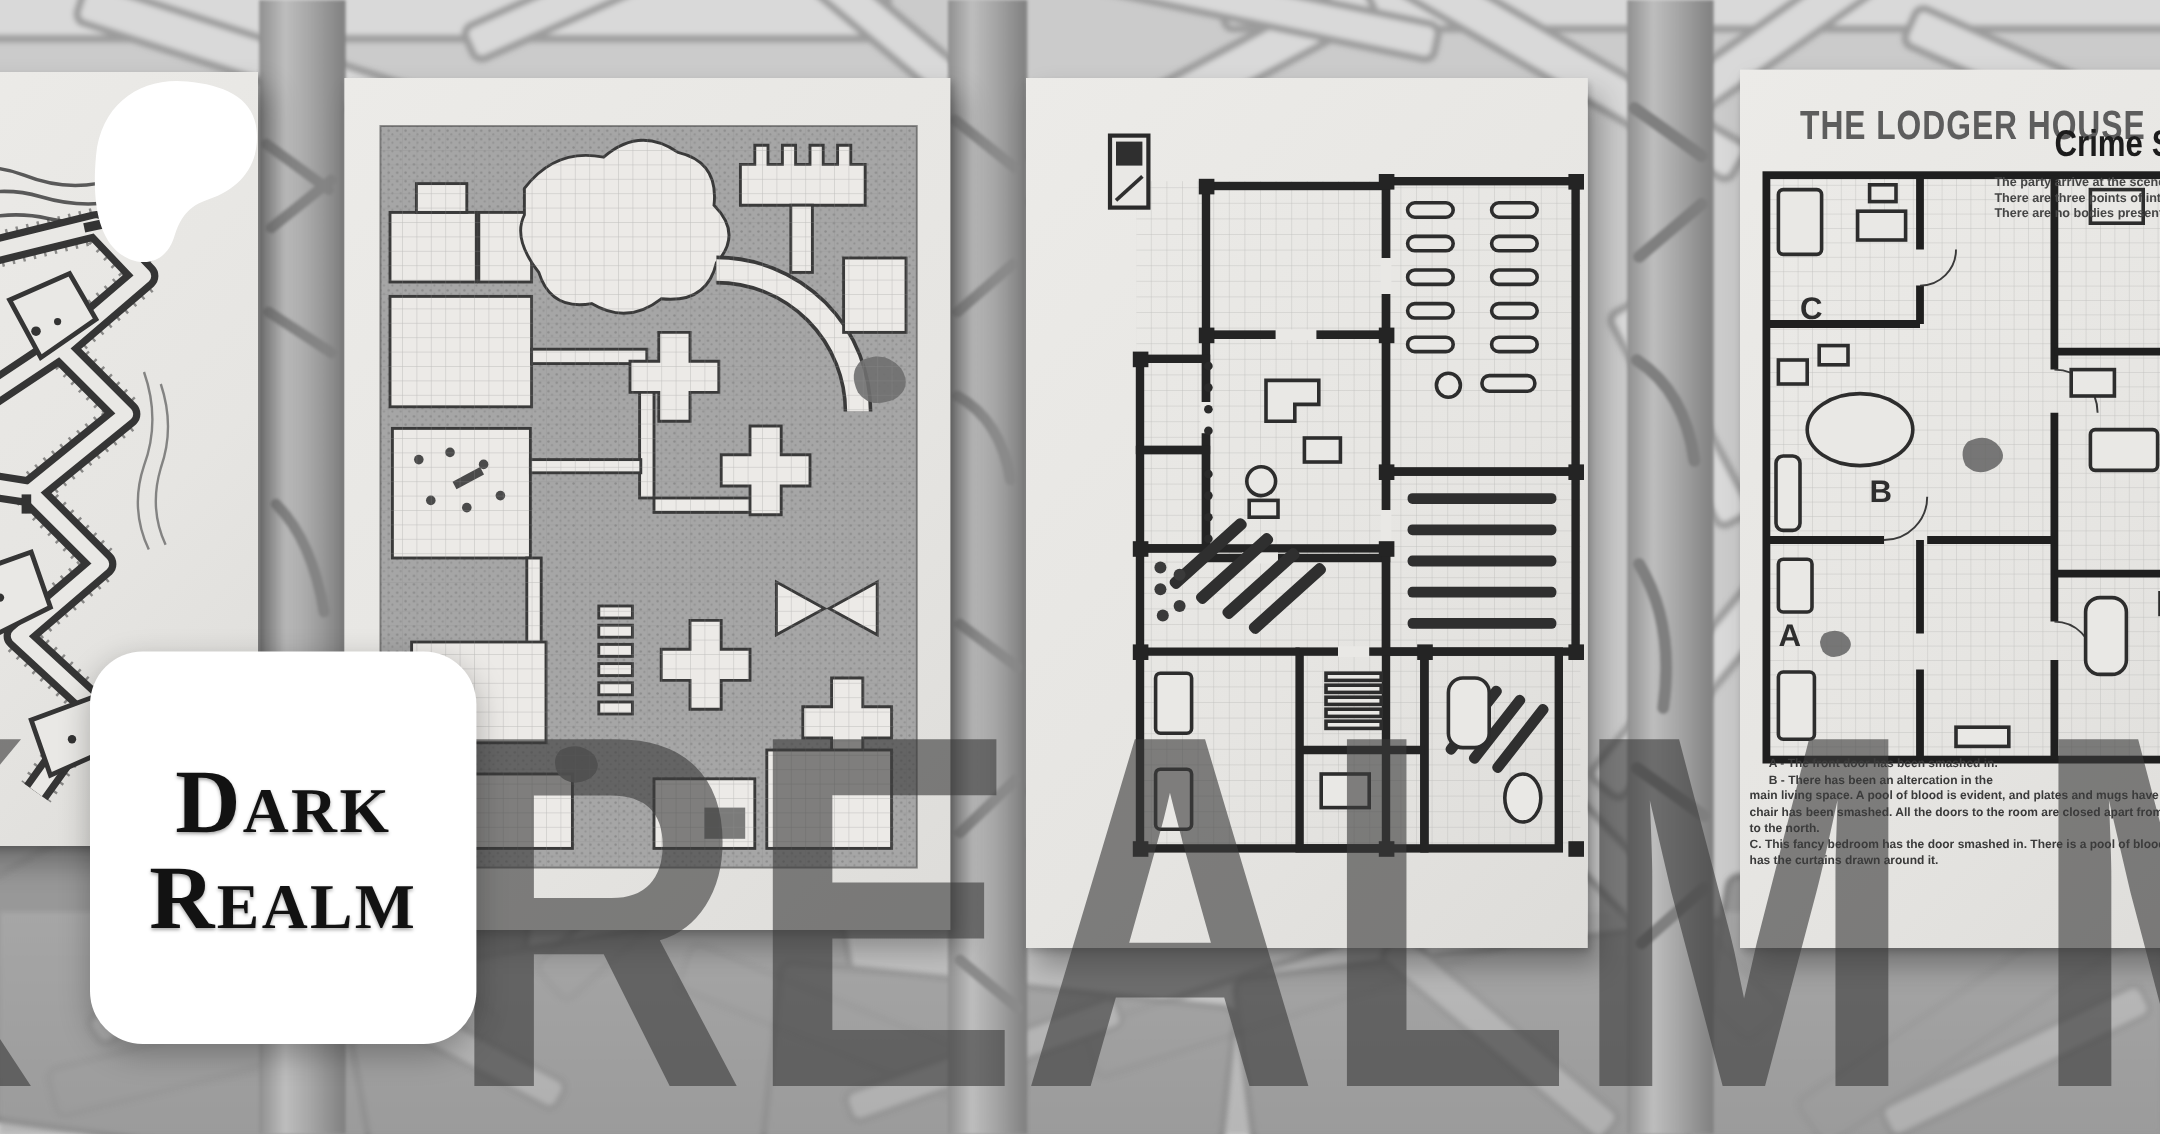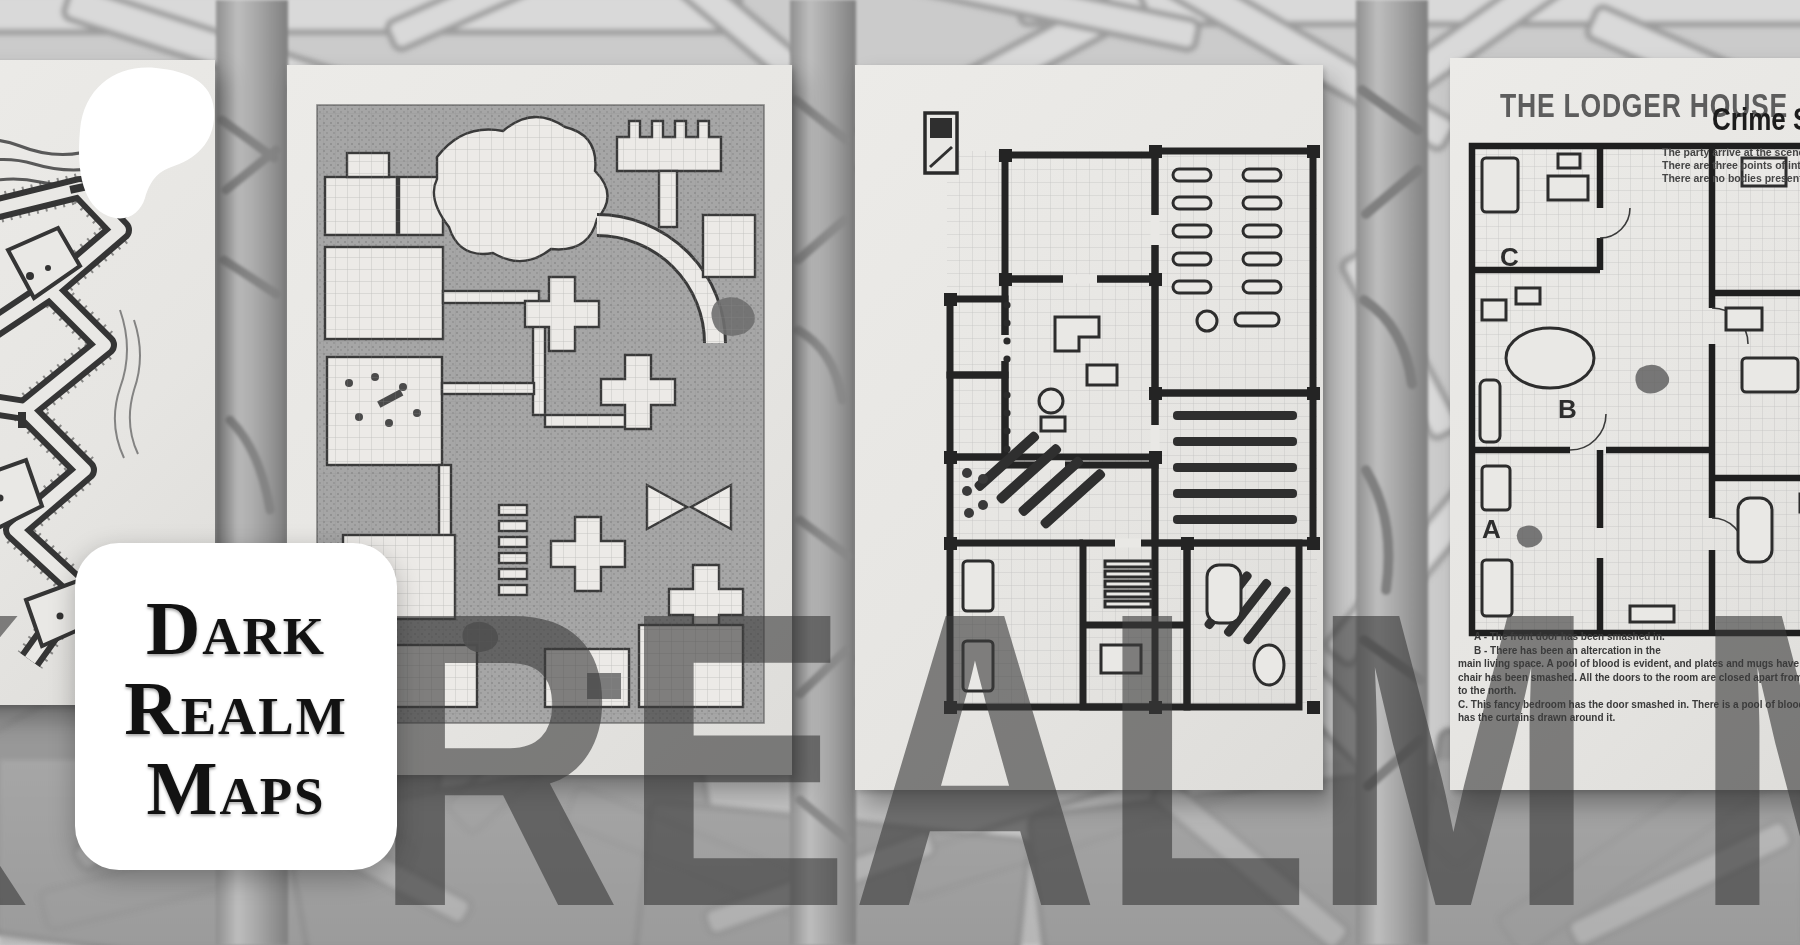--- a/index.html
+++ b/index.html
@@ -484,16 +484,15 @@
       C 8,114 16,146 40,156
       C 58,163 72,154 77,138
       C 82,122 88,112 106,106
       C 132,97 148,78 146,50
       C 144,22 120,11 88,8 Z"></path>
   </svg>
 
   <div class="logo-card">
     <span class="logo-line">Dark</span>
     <span class="logo-line">Realm</span>
-    <span class="logo-line">Maps</span>
   </div>
 
 </div>
 
 </body></html>

